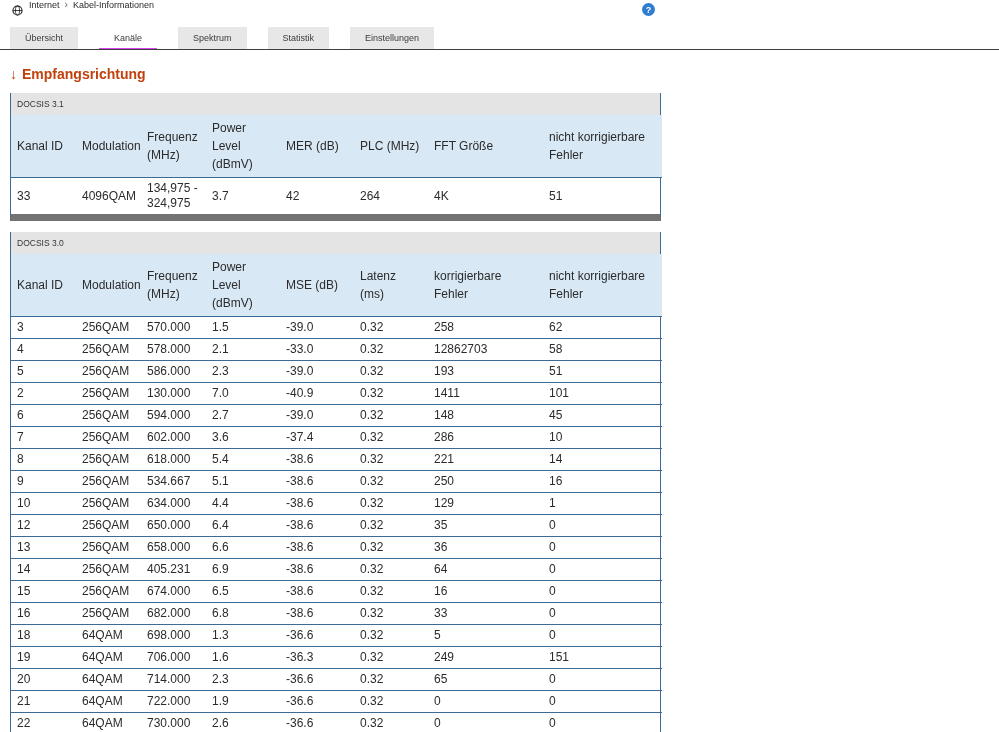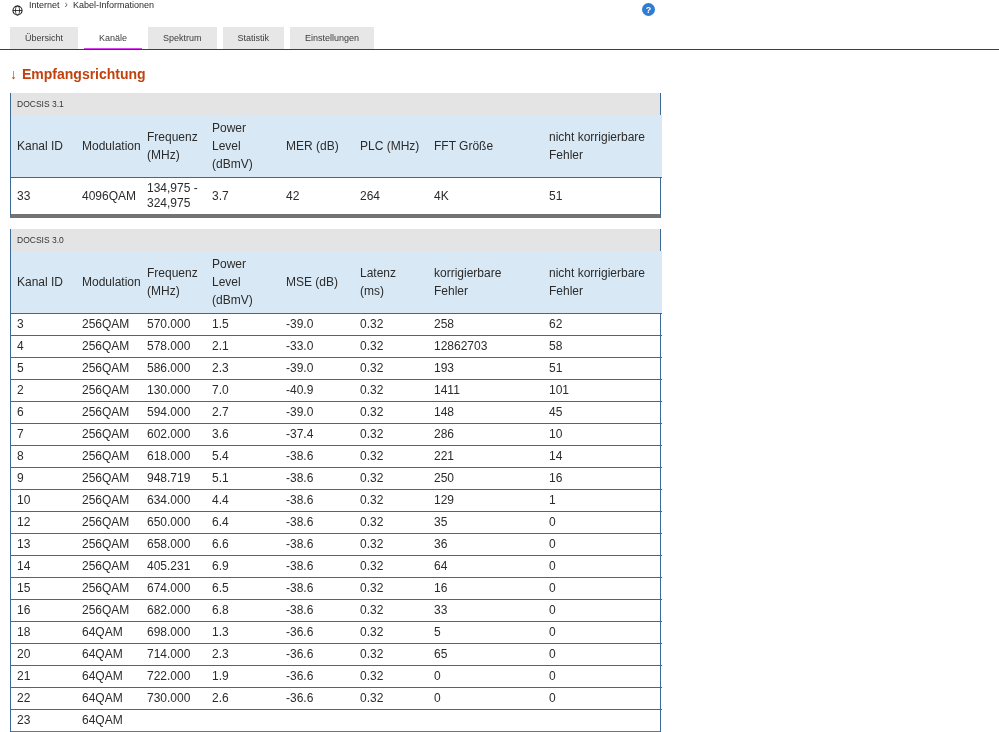--- a/index.html
+++ b/index.html
@@ -14,30 +14,30 @@
   .crumb { color:#2b2b2b; }
   .chev { margin:0 5px; color:#666; font-size:10px; line-height:1; }
   .help-btn {
     position:absolute; left:642px; top:3px; width:13px; height:13px; border-radius:50%;
     background:#2e7dd1; color:#fff; font-size:9px; font-weight:bold;
     display:flex; align-items:center; justify-content:center; cursor:pointer;
   }
   
   .tabbar { margin-top:7px; padding-left:10px; display:flex; height:23px; border-bottom:1px solid #3f3f3f; }
   .tab {
-    background:#e7e7e7; margin-right:6px; padding:0 15px; font-size:9px; color:#3c3c3c;
+    background:#e7e7e7; margin-right:21px; padding:0 15px; font-size:9px; color:#3c3c3c;
     display:flex; align-items:center; cursor:pointer; white-space:nowrap;
   }
   .tab.active { background:#ffffff; border-bottom:1px solid #d946ef; }
   
   .section-title { margin:16px 0 11px 10px; font-size:14px; font-weight:700; color:#c2410c; }
   .section-title .arrow { margin-right:5px; }
   
   .tables { margin-left:10px; width:651px; }
-  .dtable { margin-bottom:11px; border-left:1px solid #3c6a96; border-right:1px solid #3c6a96; border-bottom:4px solid #737373; }
+  .dtable { margin-bottom:11px; border-left:1px solid #3c6a96; border-right:1px solid #3c6a96; border-bottom:7px solid #737373; }
   .table-title { background:#e4e4e4; height:22px; line-height:22px; padding:0 6px; font-size:8.5px; color:#333; }
   table { border-collapse:collapse; table-layout:fixed; width:100%; font-size:12px; }
   th {
     text-align:left; font-weight:400; vertical-align:middle; padding:4px 6px; height:46px;
     background:#d8e8f5; border-bottom:1px solid #3c6a96; color:#2b2b2b; line-height:1.5;
   }
   td { padding:3px 6px; height:20.3px; border-bottom:1px solid #3c6a96; vertical-align:middle; line-height:1.25; }
   tbody tr:last-child td { border-bottom:none; }
   .dtable-0 td { height:36px; }
 </style>
@@ -200,21 +200,21 @@
             <td>618.000</td>
             <td>5.4</td>
             <td>-38.6</td>
             <td>0.32</td>
             <td>221</td>
             <td>14</td>
           </tr>
           <tr>
             <td>9</td>
             <td>256QAM</td>
-            <td>948.719</td>
+            <td>534.667</td>
             <td>5.1</td>
             <td>-38.6</td>
             <td>0.32</td>
             <td>250</td>
             <td>16</td>
           </tr>
           <tr>
             <td>10</td>
             <td>256QAM</td>
             <td>634.000</td>
@@ -276,20 +276,30 @@
           </tr>
           <tr>
             <td>18</td>
             <td>64QAM</td>
             <td>698.000</td>
             <td>1.3</td>
             <td>-36.6</td>
             <td>0.32</td>
             <td>5</td>
             <td>0</td>
+          </tr>
+          <tr>
+            <td>19</td>
+            <td>64QAM</td>
+            <td>706.000</td>
+            <td>1.6</td>
+            <td>-36.3</td>
+            <td>0.32</td>
+            <td>249</td>
+            <td>151</td>
           </tr>
           <tr>
             <td>20</td>
             <td>64QAM</td>
             <td>714.000</td>
             <td>2.3</td>
             <td>-36.6</td>
             <td>0.32</td>
             <td>65</td>
             <td>0</td>

